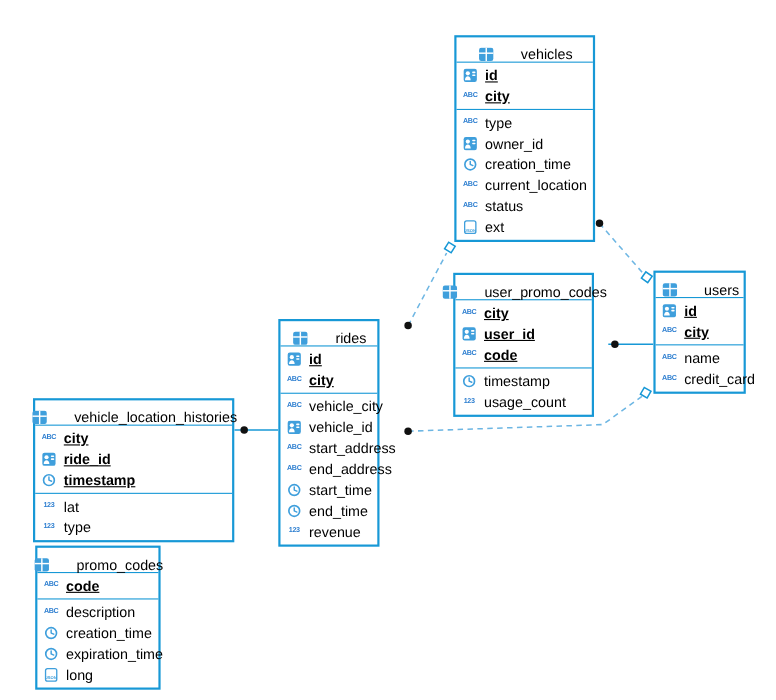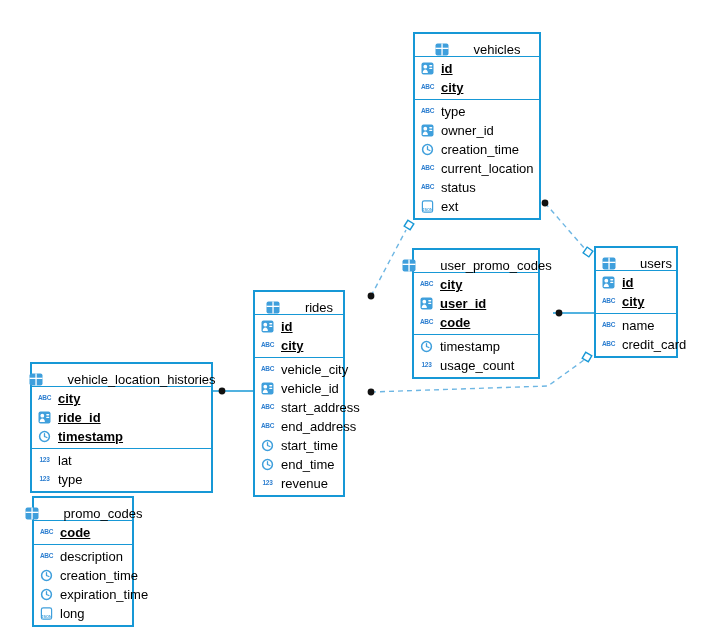--- a/index.html
+++ b/index.html
@@ -376,21 +376,21 @@
           <span class="col-name">lat</span>
         </div>
         <div class="row">
           <span class="icon">
             <span class="glyph-icon">123</span>
           </span>
           <span class="col-name">type</span>
         </div>
       </div>
   </div>
-    <div class="table" style="left: 32px; top: 496px; width: 102px;">
+    <div class="table" style="left: 32px; top: 496px; width: 114px;">
     <div class="table-header">
       <span class="icon">
           <svg viewBox="0 0 14 13" width="14" height="13">
             <rect x="0.5" y="0.5" width="13" height="12" rx="2" fill="var(--icon)"></rect>
             <rect x="0.5" y="4.7" width="13" height="1.3" fill="#fff"></rect>
             <rect x="6.4" y="0.5" width="1.3" height="12" fill="#fff"></rect>
           </svg>
         </span>
       <span class="table-name">promo_codes</span>
     </div>

